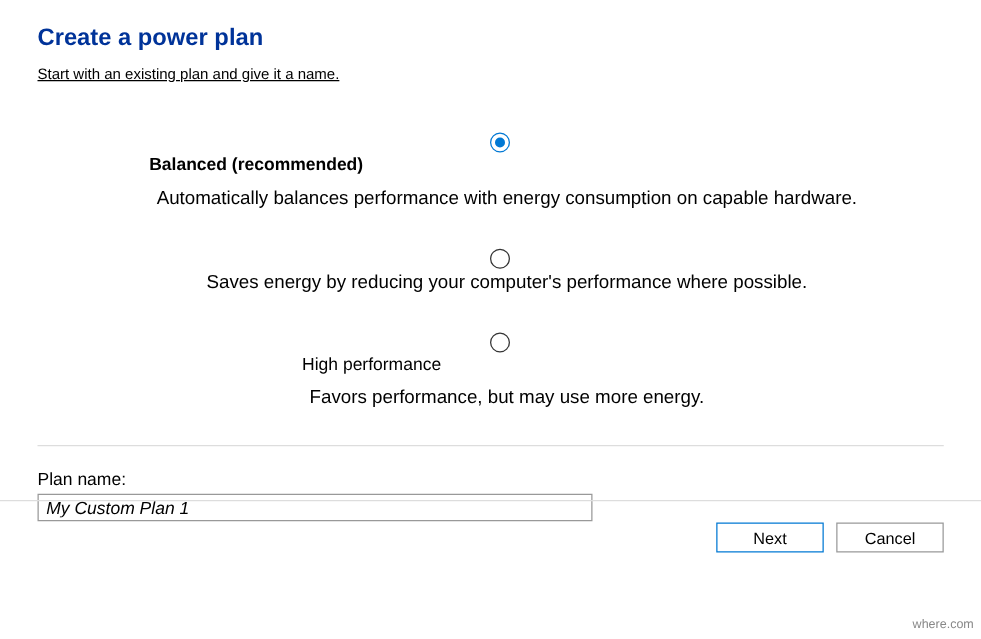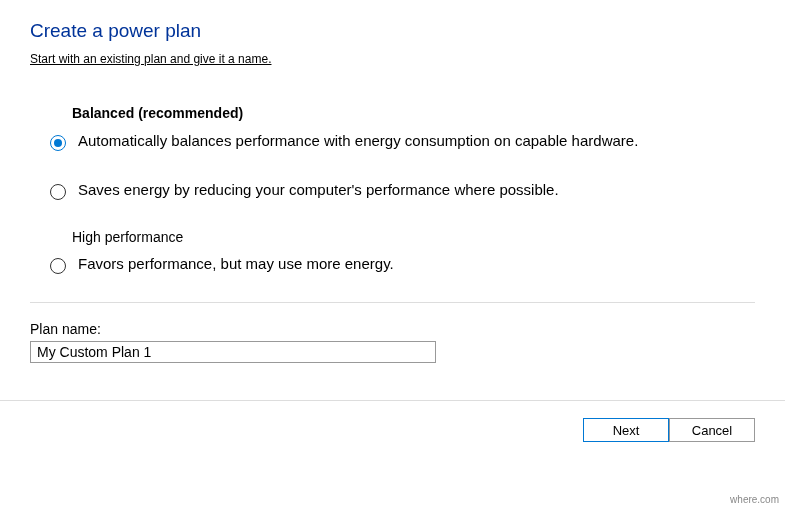--- a/index.html
+++ b/index.html
@@ -11,35 +11,36 @@
       width: 785px;
       height: 511px;
       position: relative;
     }
     .content {
       padding: 20px 30px 0 30px;
     }
     .title {
       color: #003399;
       font-size: 19px;
-      font-weight: 400;
+      font-weight: 700;
       margin-bottom: 10px;
     }
     .subtitle {
       font-size: 12px;
       margin-bottom: 38px;
       text-decoration: underline;
     }
     .options {
       padding-left: 20px;
     }
     .option {
       display: flex;
-      align-items: flex-end;
+      align-items: center;
       margin-bottom: 28px;
+      flex-direction: column;
     }
     .radio-wrap {
       width: 16px;
       height: 16px;
       margin-right: 6px;
       margin-top: 2px;
       flex-shrink: 0;
     }
     .radio {
       width: 16px;
@@ -82,42 +83,44 @@
       border-top: 1px solid #ddd;
       margin: 0 0 18px 0;
     }
     .plan-name-section {
     }
     .plan-name-label {
       font-size: 14px;
       margin-bottom: 4px;
     }
     .plan-name-input {
-      width: 406px;
+      width: 444px;
       height: 22px;
       border: 1px solid #999;
       padding: 1px 6px;
       font-size: 14px;
       font-family: inherit;
       outline: none;
+      font-style: italic;
     }
     .footer-divider {
       border: none;
       border-top: 1px solid #ddd;
       margin: 0;
       position: absolute;
       left: 0;
       right: 0;
       top: 400px;
     }
     .footer {
       position: absolute;
       right: 30px;
       top: 418px;
       display: flex;
+      gap: 10px;
     }
     .btn {
       width: 86px;
       height: 24px;
       border: 1px solid #999;
       background: #fff;
       font-size: 13px;
       font-family: inherit;
       cursor: pointer;
       display: flex;

